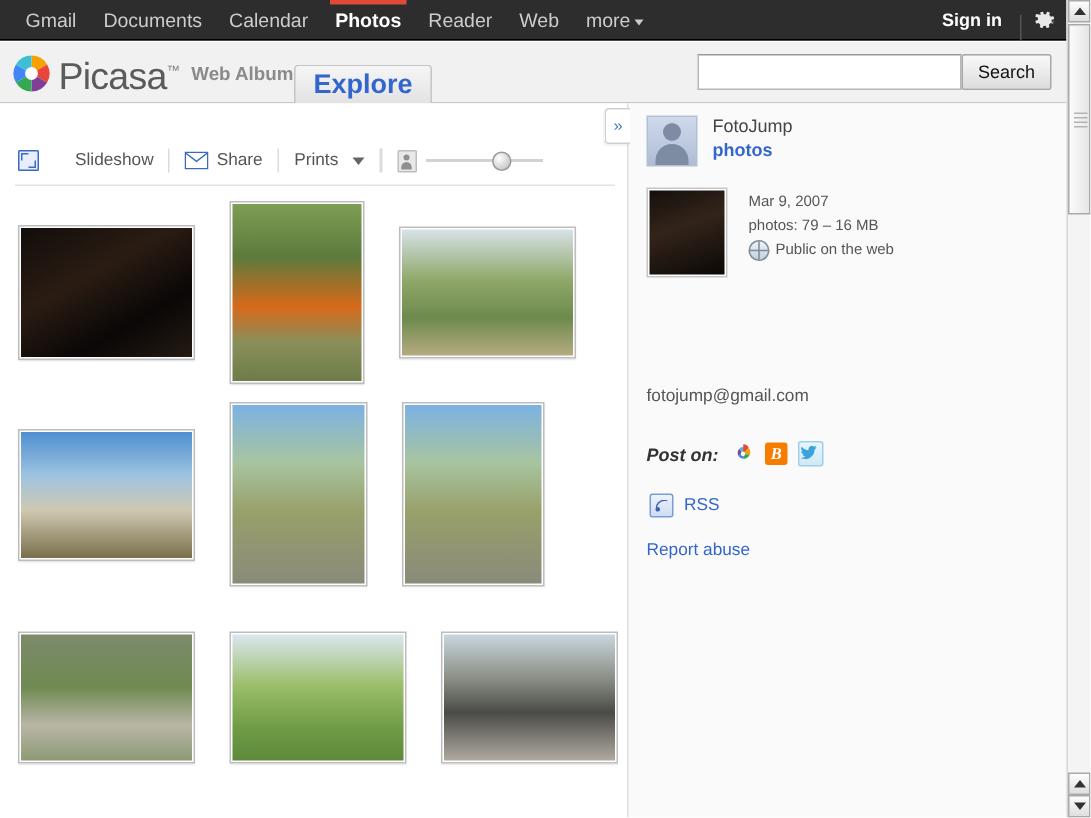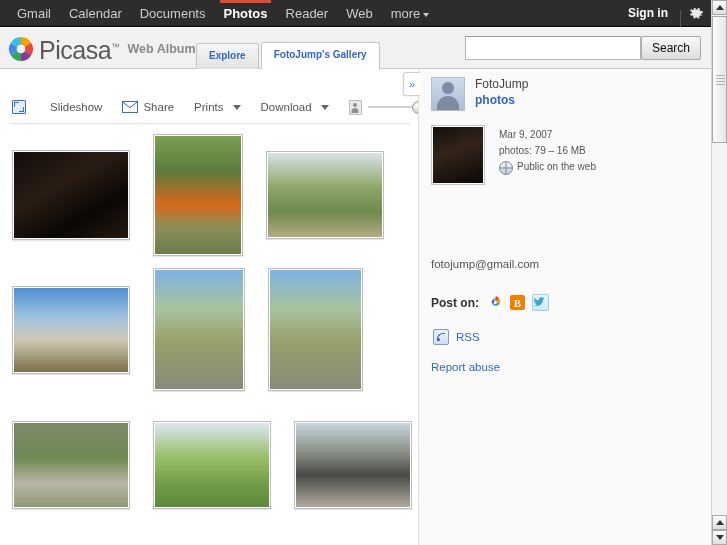--- a/index.html
+++ b/index.html
@@ -83,21 +83,21 @@
   .tabs {
     position: absolute; left: 196px; top: 9px;
     display: flex; align-items: flex-end; gap: 2px; height: 32px;
   }
   .tab {
     background: #e4e4e4;
     border: 1px solid #c6c6c6;
     border-bottom: none;
     border-radius: 3px 3px 0 0;
     padding: 5px 12px 6px 12px;
-    font-size: 10px; font-weight: bold;
+    font-size: 18px; font-weight: bold;
     color: #3366cc; cursor: pointer;
     line-height: 14px;
     background-image: linear-gradient(#f6f6f6, #e2e2e2);
     margin-top: 48px;
   }
   .tab.active {
     background: #ffffff;
     background-image: none;
     color: #3366cc;
     padding-bottom: 7px;
@@ -259,42 +259,42 @@
   .sb-album {
     position: absolute; left: 12px; top: 56px;
     display: flex; gap: 14px; align-items: flex-start;
   }
   .sb-album-thumb {
     width: 54px; height: 60px; border:1px solid #c5c5c5; padding:1px;
     background:#fff; box-sizing:border-box;
   }
   .sb-album-thumb > div { width:100%;height:100%;background-size:cover;background-position:center;}
   .sb-meta { font-size:10px; color:#555; line-height:16px; padding-top:2px;}
-  .sb-meta .glb { display:flex; align-items:flex-end; gap:4px;}
+  .sb-meta .glb { display:flex; align-items:center; gap:4px;}
   .globe {
     width: 12px; height: 12px; border-radius: 50%;
     border: 1px solid #7c8a99;
     background: linear-gradient(#eef3f7, #c3cfdb);
     position: relative; flex:none;
   }
   .globe::before {
     content:""; position:absolute; left:50%; top:0; bottom:0; width:1px;
     background:#7c8a99; transform:translateX(-50%);
   }
   .globe::after {
     content:""; position:absolute; top:50%; left:0; right:0; height:1px;
     background:#7c8a99; transform:translateY(-50%);
   }
   .sb-email {
     position:absolute; left:12px; top:189px;
     font-size:11.5px; color:#555;
   }
   .sb-post {
     position:absolute; left:12px; top:225px;
-    display:flex; align-items:center; gap:7px;
+    display:flex; align-items:center; gap:7px;font-style:italic;
   }
   .sb-post-label { font-size:12px; font-weight:bold; color:#333; margin-right:2px;}
   .pico { width:15px;height:15px; cursor:pointer; border-radius:2px; flex:none;}
   .pico-blogger {
     background:#f57d00; color:#fff; font-weight:bold; font-size:11px;
     display:flex;align-items:center;justify-content:center; font-family:"Liberation Serif",serif;
   }
   .pico-twitter {
     background: linear-gradient(#e9f5fb,#cfe9f7); border:1px solid #9fcfe8;
     position:relative;
@@ -342,22 +342,22 @@
   .sb-bottom { position:absolute; left:0; bottom:0; width:15px; }
 </style>
 </head>
 <body>
 
 <div id="page">
 
   <div class="gbar">
     <div class="gbar-links">
       <a class="gbar-link" href="#">Gmail</a>
+      <a class="gbar-link" href="#">Documents</a>
       <a class="gbar-link" href="#">Calendar</a>
-      <a class="gbar-link" href="#">Documents</a>
       <a class="gbar-link active" href="#">Photos</a>
       <a class="gbar-link" href="#">Reader</a>
       <a class="gbar-link" href="#">Web</a>
       <span class="gbar-more"><span>more</span><i class="gbar-more-arrow"></i></span>
     </div>
     <div class="gbar-right">
       <a class="gbar-signin" href="#">Sign in</a>
       <div class="gbar-sep"></div>
       <div class="gear">
         <svg width="16" height="16" viewBox="0 0 16 16" aria-hidden="true">
@@ -381,21 +381,20 @@
           <path d="M2.6 7A12 12 0 0 1 13 1L13 13z" fill="#3ebfd4"></path>
           <circle cx="13" cy="13" r="4.3" fill="#ffffff"></circle>
         </svg>
       </div>
       <span class="logo-text"><span>Picasa</span><span class="logo-tm">™</span></span>
       <span class="logo-sub">Web Albums</span>
     </div>
 
     <div class="tabs">
       <div class="tab">Explore</div>
-      <div class="tab active">FotoJump's Gallery</div>
     </div>
 
     <div class="search-area">
       <input class="search-input" type="text" placeholder="" style="">
       <button class="search-btn">Search</button>
     </div>
   </div>
 
   <div class="main">
 
@@ -416,24 +415,20 @@
               </svg>
           </span>
           <span>Share</span>
         </div>
         <div class="tb-div"></div>
         <div class="tb-item">
           <span>Prints</span>
           <i class="tb-caret"></i>
         </div>
         <div class="tb-div"></div>
-        <div class="tb-item">
-          <span>Download</span>
-          <i class="tb-caret"></i>
-        </div>
         <div class="tb-div"></div>
         <div class="slider-wrap">
           <span class="person-ic-sm"></span>
           <span class="slider-track">
             <span class="slider-knob"></span>
           </span>
 
         </div>
       </div>
 

